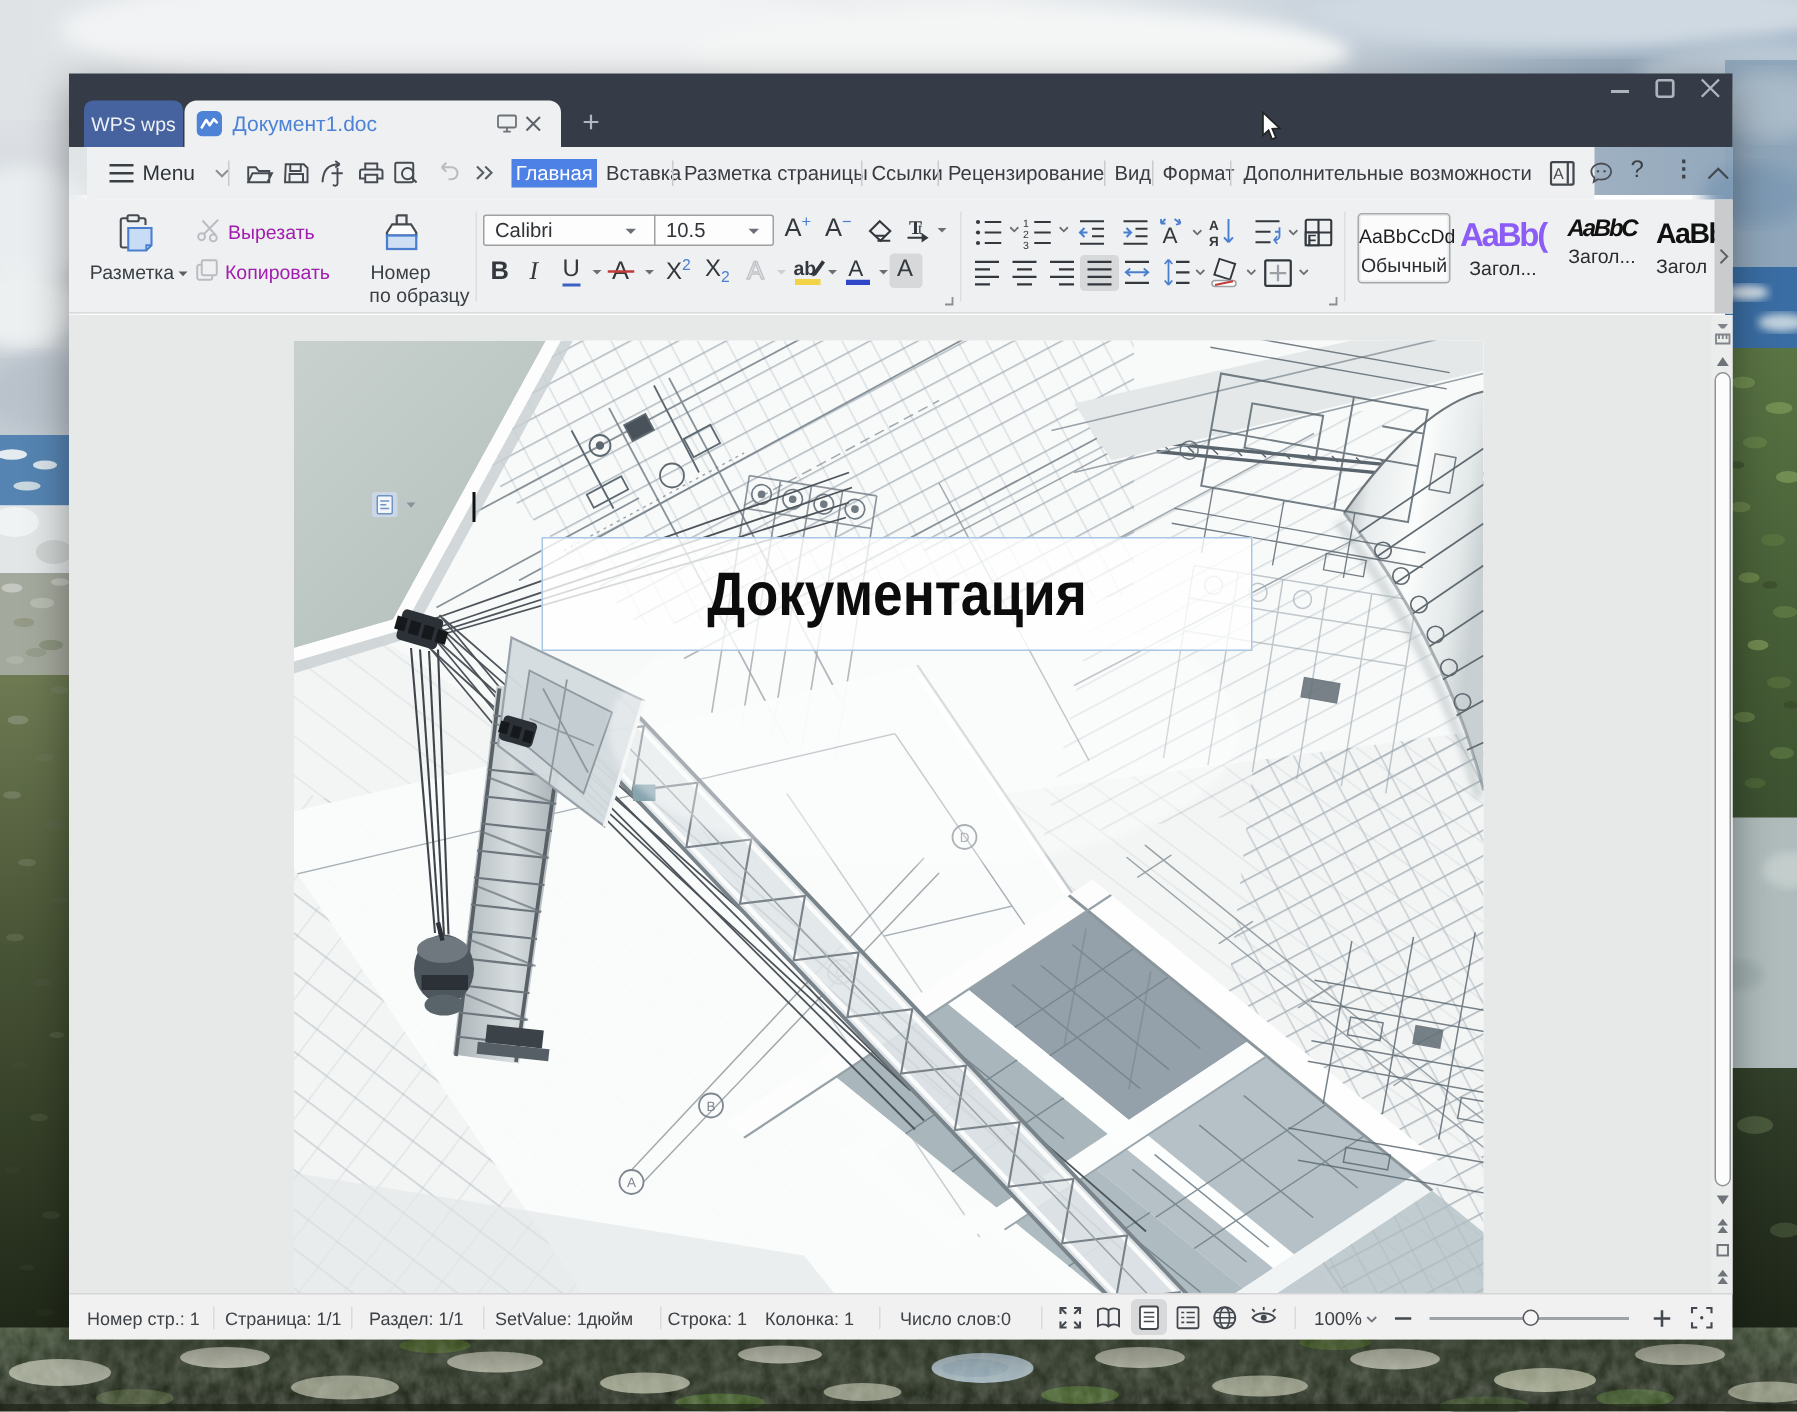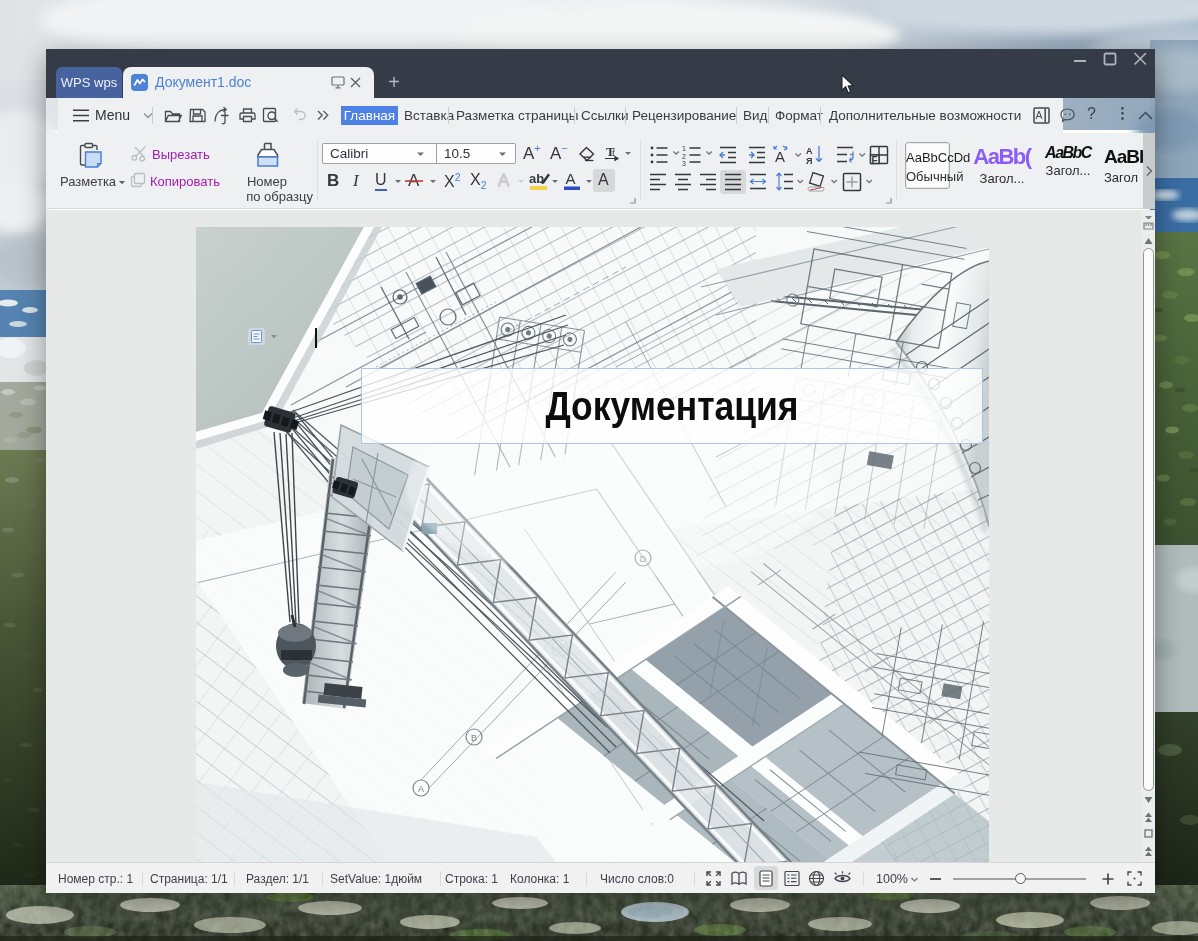--- a/index.html
+++ b/index.html
@@ -19,25 +19,25 @@
 #menurow { position:absolute; left:0; top:49px; width:1005px; height:35px; background:#eff0f1;margin-left:12px; }
 .mtab { position:absolute; top:8px; height:19px; line-height:19px; font-size:13.5px; color:#383c41; }
 .msep { position:absolute; top:9px; width:1px; height:17px; background:#c9cbcd; }
 #tabactive { position:absolute; left:283px; top:8px; width:57px; height:19px; background:#4d81e6; color:#fff; font-size:13.5px; text-align:center; line-height:19px; }
 
 #ribbon { position:absolute; left:0; top:84px; width:1109px; height:76px; background:#eff0f1; border-bottom:1px solid #d9dadb; }
 .rsep { position:absolute; top:8px; width:1px; height:60px; background:#dcdddf; }
 .rlabel { font-size:13px; color:#3a3f45; }
 .gray { color:#a21caf; }
 .combo { position:absolute; height:21px; background:#fdfdfd; border:1px solid #9fa0a2; }
-.stylecard { position:absolute; top:9px; width:45px; height:47px; text-align:center; }
+.stylecard { position:absolute; top:9px; width:62px; height:47px; text-align:center; }
 
 #docarea { position:absolute; left:0; top:161px; width:1109px; height:652px; background:#e7e8e8; overflow:hidden; }
 #page { position:absolute; left:150px; top:17px; width:793px; height:635px; background:#f7f8f7; }
-#textbox { position:absolute; left:315px; top:158px; width:622px; height:76px; border:1px solid #a9c6e4; background:rgba(255,255,255,.78); }
+#textbox { position:absolute; left:315px; top:148px; width:474px; height:76px; border:1px solid #a9c6e4; background:rgba(255,255,255,.78); }
 #textbox .t { position:absolute; left:0; top:14px; width:100%; text-align:center; font-size:41px; font-weight:bold; color:#0c0c0c; transform:scaleX(.865); }
 
 #vscroll { position:absolute; left:1095px; top:161px; width:14px; height:652px; background:#ebecec; }
 #vthumb { position:absolute; left:1.5px; top:38px; width:11px; height:543px; background:#fcfcfc; border:1px solid #8f9496; border-radius:6px; }
 
 #statusbar { position:absolute; left:0; top:813px; width:1109px; height:31px; background:#f1f1f2; border-top:1px solid #d5d6d7; font-size:12px; color:#3e4246; }
 .sitem { position:absolute; top:9px; height:14px; line-height:14px; }
 .ssep { position:absolute; top:8px; width:1px; height:15px; background:#d9dadb; }
 </style>
 </head>

